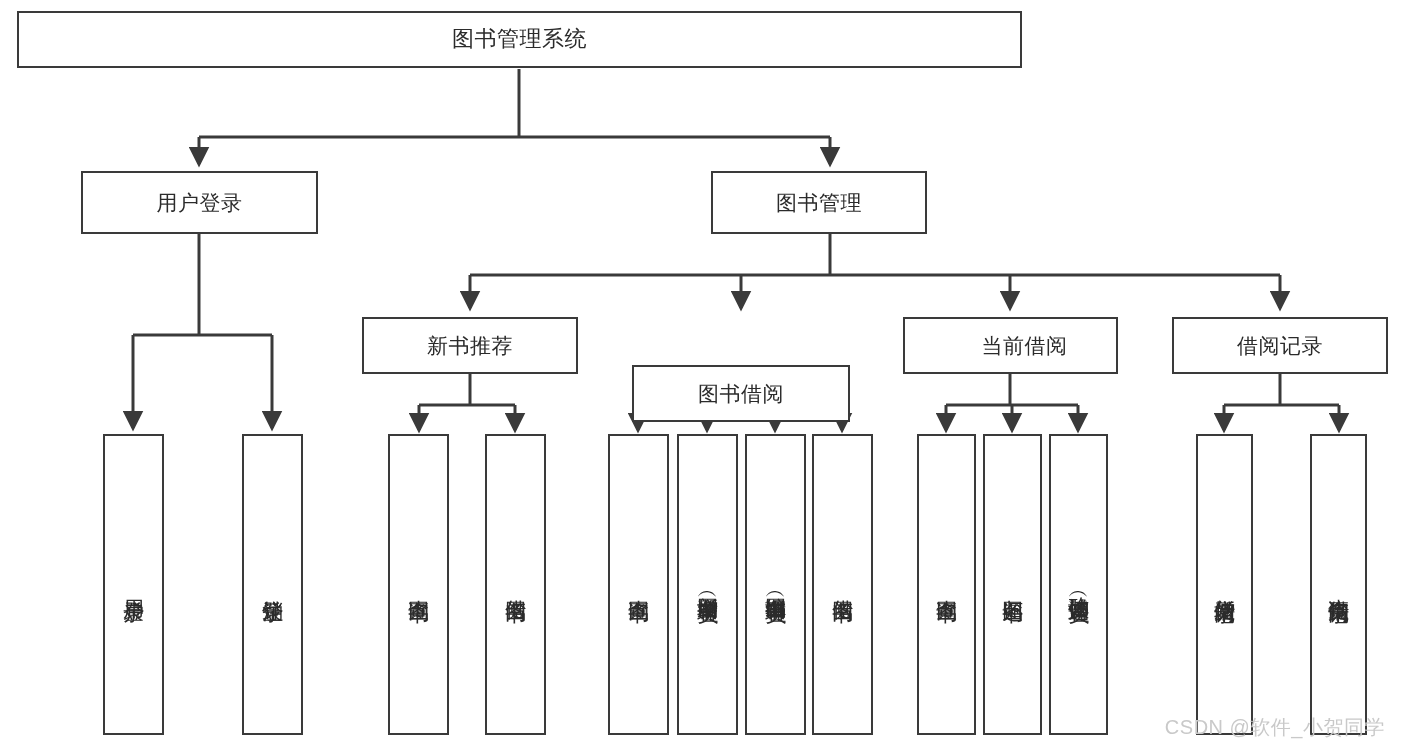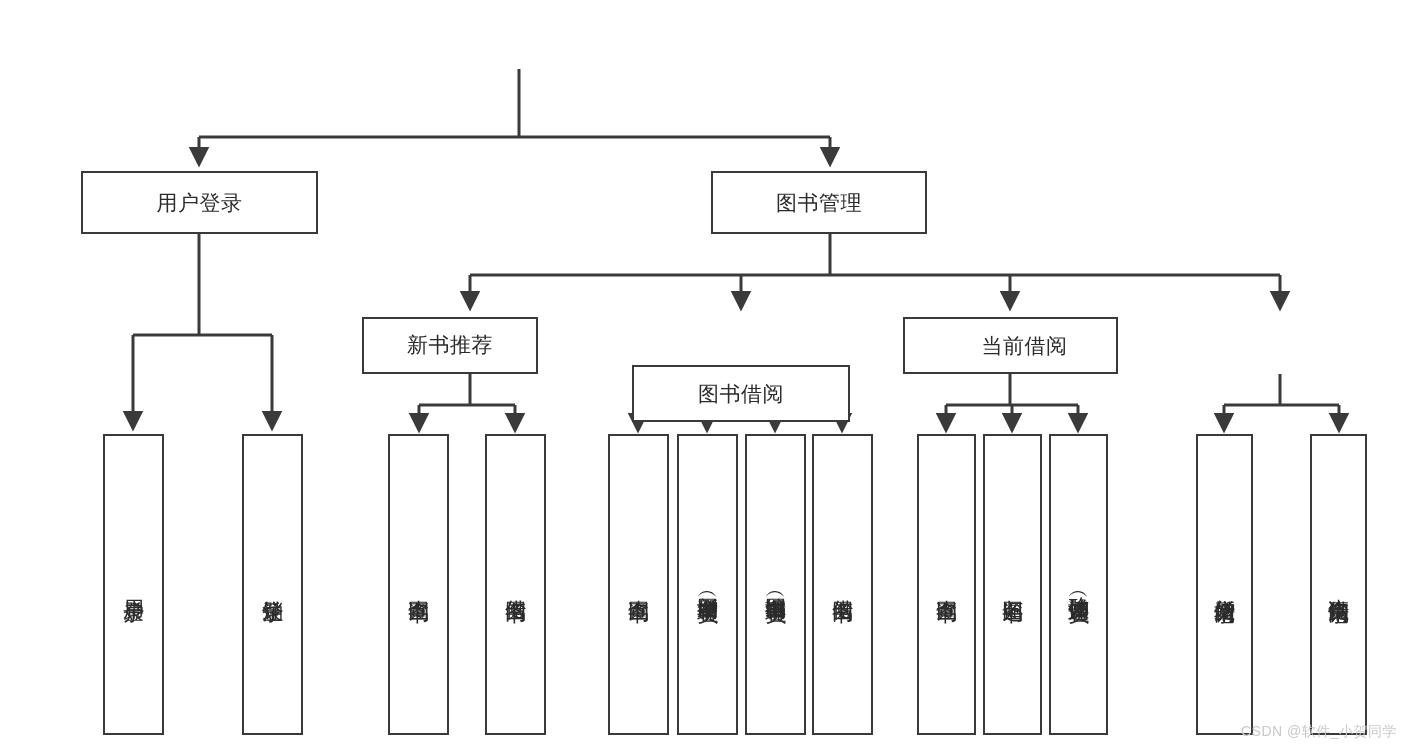--- a/index.html
+++ b/index.html
@@ -60,23 +60,23 @@
   .node.vert .node-label {
     writing-mode: vertical-rl;
     text-orientation: upright;
     font-size: 21px;
     line-height: 1.06;
     letter-spacing: 1px;
     white-space: normal;
   }
   #watermark {
     position: absolute;
-    right: 8px;
+    right: 20px;
     bottom: 6px;
-    font-size: 14px;
+    font-size: 20px;
     color: #c9c9c9;
     letter-spacing: 0.5px;
     z-index: 5;
     user-select: none;
   }
 </style>
 </head>
 <body>
 
 <div id="diagram-canvas">
@@ -124,41 +124,47 @@
       <path d="M 1012 405 L 1012 430" marker-end="url(#arrow)"></path>
       <path d="M 1078 405 L 1078 430" marker-end="url(#arrow)"></path>
 
       <path d="M 1280 374 L 1280 405"></path>
       <path d="M 1224 405 L 1339 405"></path>
       <path d="M 1224 405 L 1224 430" marker-end="url(#arrow)"></path>
       <path d="M 1339 405 L 1339 430" marker-end="url(#arrow)"></path>
     </g>
   </svg>
 
+  <div class="node horiz root" style="left:17px; top:11px; width:1005px; height:57px;">
+    <span class="node-label">图书管理系统</span>
+  </div>
 
   <div class="node horiz" style="left:81px; top:171px; width:237px; height:63px;">
     <span class="node-label">用户登录</span>
   </div>
 
   <div class="node horiz" style="left:711px; top:171px; width:216px; height:63px;">
     <span class="node-label">图书管理</span>
   </div>
 
-  <div class="node horiz" style="left:362px; top:317px; width:176px; height:57px;font-family:Liberation Serif, serif;">
+  <div class="node horiz" style="left:362px; top:317px; width:216px; height:57px;">
     <span class="node-label">新书推荐</span>
   </div>
 
   <div class="node horiz" style="left:632px; top:317px; width:218px; height:57px;margin-top:48px;">
     <span class="node-label">图书借阅</span>
   </div>
 
   <div class="node horiz" style="left:903px; top:317px; width:215px; height:57px;padding-left:28px;">
     <span class="node-label">当前借阅</span>
   </div>
 
+  <div class="node horiz" style="left:1172px; top:317px; width:216px; height:57px;">
+    <span class="node-label">借阅记录</span>
+  </div>
 
   <div class="node vert" style="left:103px; top:434px; width:61px; height:301px;">
     <span class="node-label">用户登录</span>
   </div>
   <div class="node vert" style="left:242px; top:434px; width:61px; height:301px;">
     <span class="node-label">注销登录</span>
   </div>
 
   <div class="node vert" style="left:388px; top:434px; width:61px; height:301px;">
     <span class="node-label">查询图书</span>

